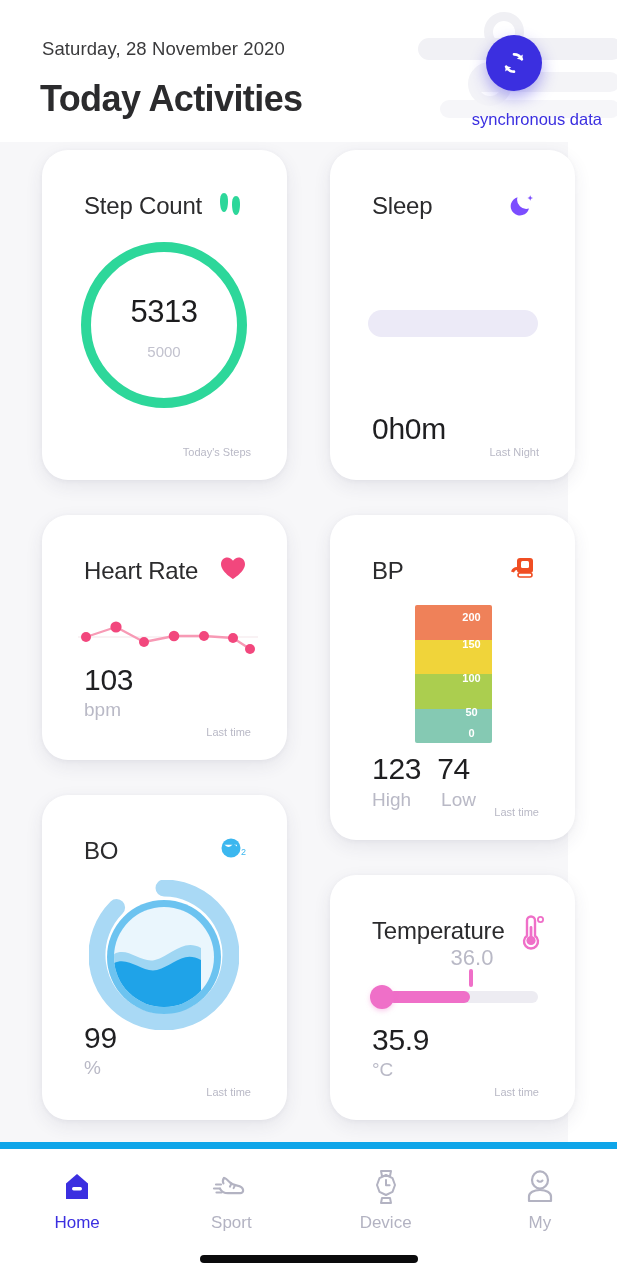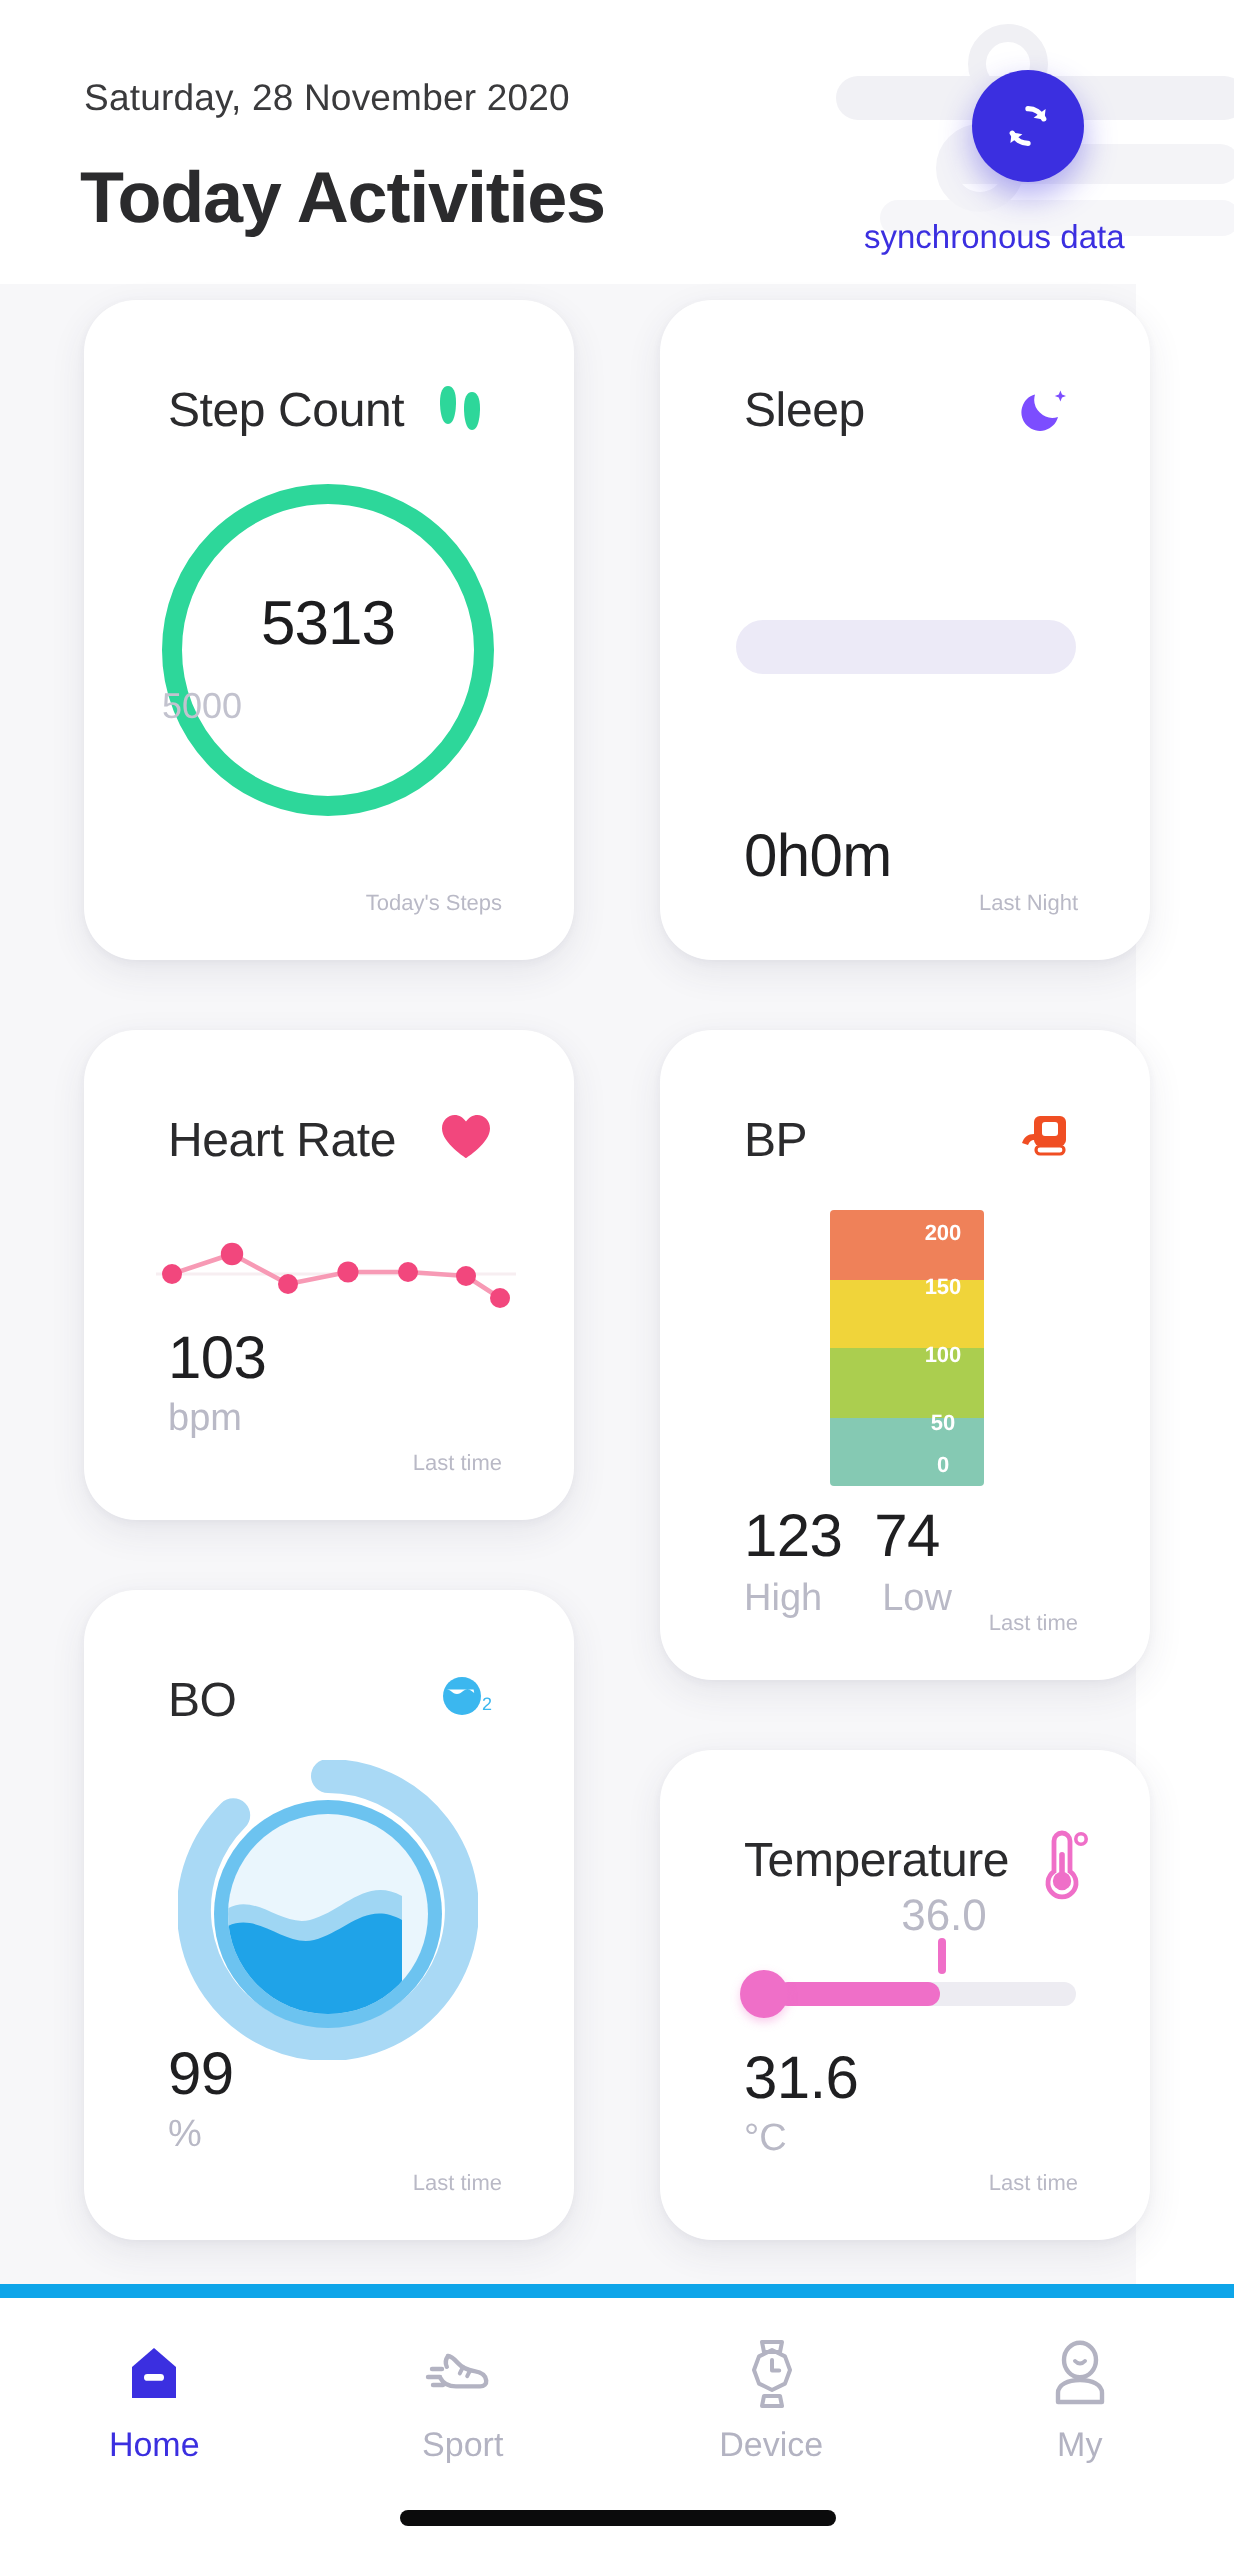--- a/index.html
+++ b/index.html
@@ -33,21 +33,21 @@
   }
   .sync-wrap { position: absolute; left: 432px; top: 35px; width: 170px; height: 100px; }
   .sync-btn {
     position: absolute; left: 54px; top: 0; width: 56px; height: 56px;
     border-radius: 50%; background: #3b2fe0;
     box-shadow: 0 7px 16px rgba(59,47,224,0.40);
     display: flex; align-items: center; justify-content: center;
     border: none; cursor: pointer;
   }
   .sync-label {
-    position: absolute; left: 0; top: 75px; width: 170px; text-align: left;
+    position: absolute; left: 0; top: 75px; width: 170px; text-align: right;
     font-size: 16.5px; color: #3b2fe0;
   }
 
   
   .cards { position: absolute; top: 142px; left: 0; width: 617px; height: 1000px; }
   .card {
     position: absolute; background: #ffffff; border-radius: 26px;
     box-shadow: 0 6px 18px rgba(60,60,90,0.09), 0 1px 4px rgba(60,60,90,0.05);
   }
   .card-title {
@@ -73,22 +73,22 @@
   .ring-wrap { position: absolute; left: 39px; top: 92px; width: 166px; height: 166px; }
   .ring {
     position: absolute; inset: 0; border-radius: 50%;
     border: 10px solid #2dd79a;
   }
   .ring-main {
     position: absolute; left: 0; top: 52px; width: 166px; text-align: center;
     font-size: 31px; color: #1c1c1e; letter-spacing: -0.5px;
   }
   .ring-goal {
-    position: absolute; left: 0; top: 101px; width: 166px; text-align: left;
-    font-size: 18px; color: #c2c2ce;
+    position: absolute; left: 0; top: 101px; width: 166px; text-align: center;
+    font-size: 15px; color: #c2c2ce;
   }
 
   
   #card-sleep { left: 330px; top: 8px; width: 245px; height: 330px; }
   .sleep-bar {
     position: absolute; left: 38px; top: 160px; width: 170px; height: 27px;
     border-radius: 14px; background: #eceaf7;
   }
   .sleep-val { top: 262px; }
 
@@ -321,21 +321,21 @@
           <circle cx="25.5" cy="4.5" r="2.6" fill="none" stroke="#ef6fc8" stroke-width="1.8"></circle>
         </svg>
       </div>
       <div class="temp-slider">
         <div class="temp-track"></div>
         <div class="temp-fill"></div>
         <div class="temp-knob"></div>
         <div class="temp-marker"></div>
         <div class="temp-marker-label">36.0</div>
       </div>
-      <div class="big-val temp-val">31.6</div>
+      <div class="big-val temp-val">35.9</div>
       <div class="unit-val temp-unit">°C</div>
       <div class="card-foot">Last time</div>
     </div>
 
   </div>
 
   <div class="navbar">
 
     <div class="nav-item active">
       <div class="nav-ico">

